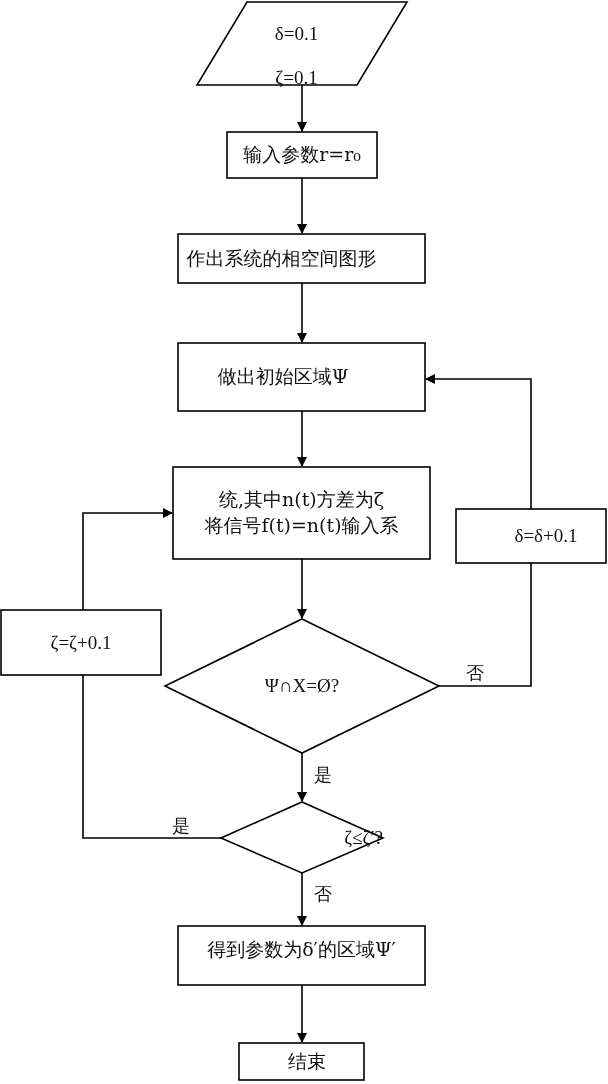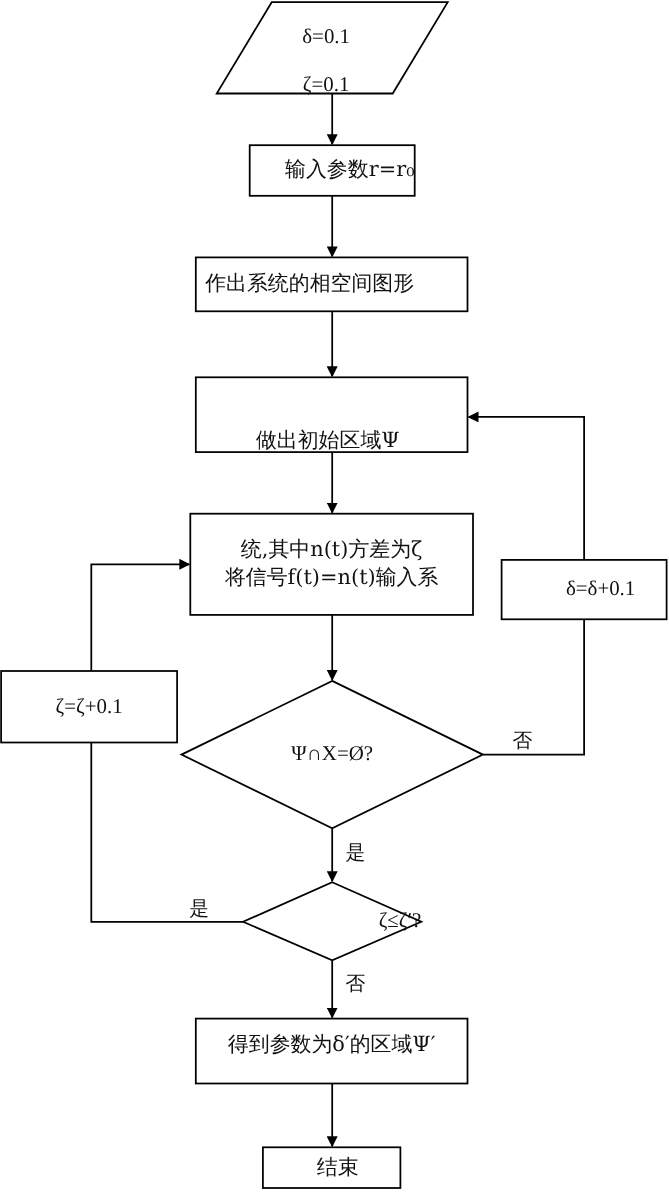--- a/index.html
+++ b/index.html
@@ -51,29 +51,29 @@
     <polyline points="83,610 83,513 172,513" marker-end="url(#arr)"></polyline>
   </g>
 </svg>
 
 <div class="node-text multi" style="left:204px; top:2px; width:185px; height:64px; line-height:1.22;gap:20px;">
   <span>初始参数</span>
   <span class="n">δ=0.1</span>
   <span class="n">ζ=0.1</span>
 </div>
 
-<div class="node-text" style="left:227px; top:132px; width:150px; height:46px;padding-left:16px;">
+<div class="node-text" style="left:227px; top:132px; width:150px; height:46px;">
   <span>输入参数r=r₀</span>
 </div>
 
 <div class="node-text" style="left:178px; top:234px; width:207px; height:49px;">
   <span>作出系统的相空间图形</span>
 </div>
 
-<div class="node-text" style="left:192px; top:343px; width:212px; height:68px;margin-top:24px;">
+<div class="node-text" style="left:177px; top:343px; width:212px; height:68px;">
   <span>做出初始区域Ψ</span>
 </div>
 
 <div class="node-text multi" style="left:173px; top:467px; width:257px; height:92px;">
   <span>统,其中n(t)方差为ζ</span>
   <span>将信号f(t)=n(t)输入系</span>
 </div>
 
 <div class="node-text" style="left:165px; top:665px; width:274px; height:42px;">
   <span class="n">Ψ∩X=Ø?</span>

